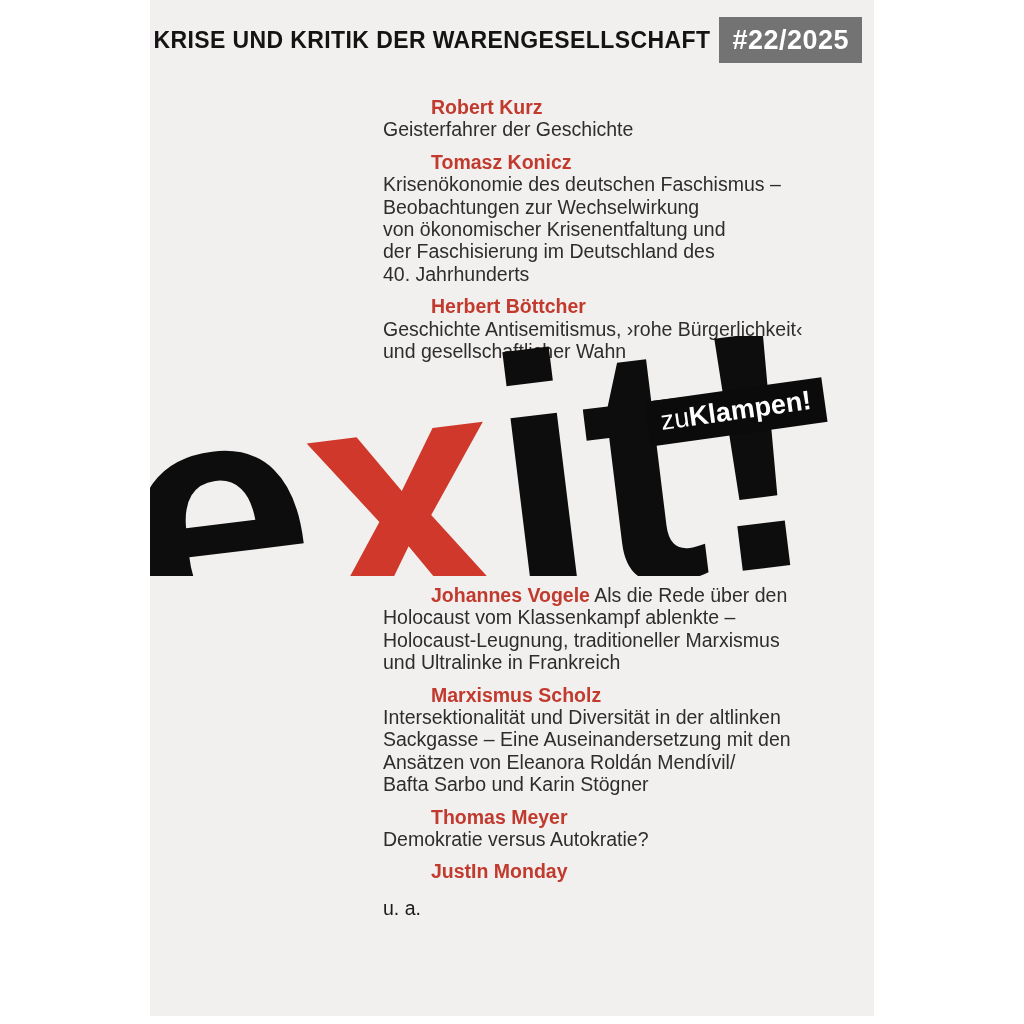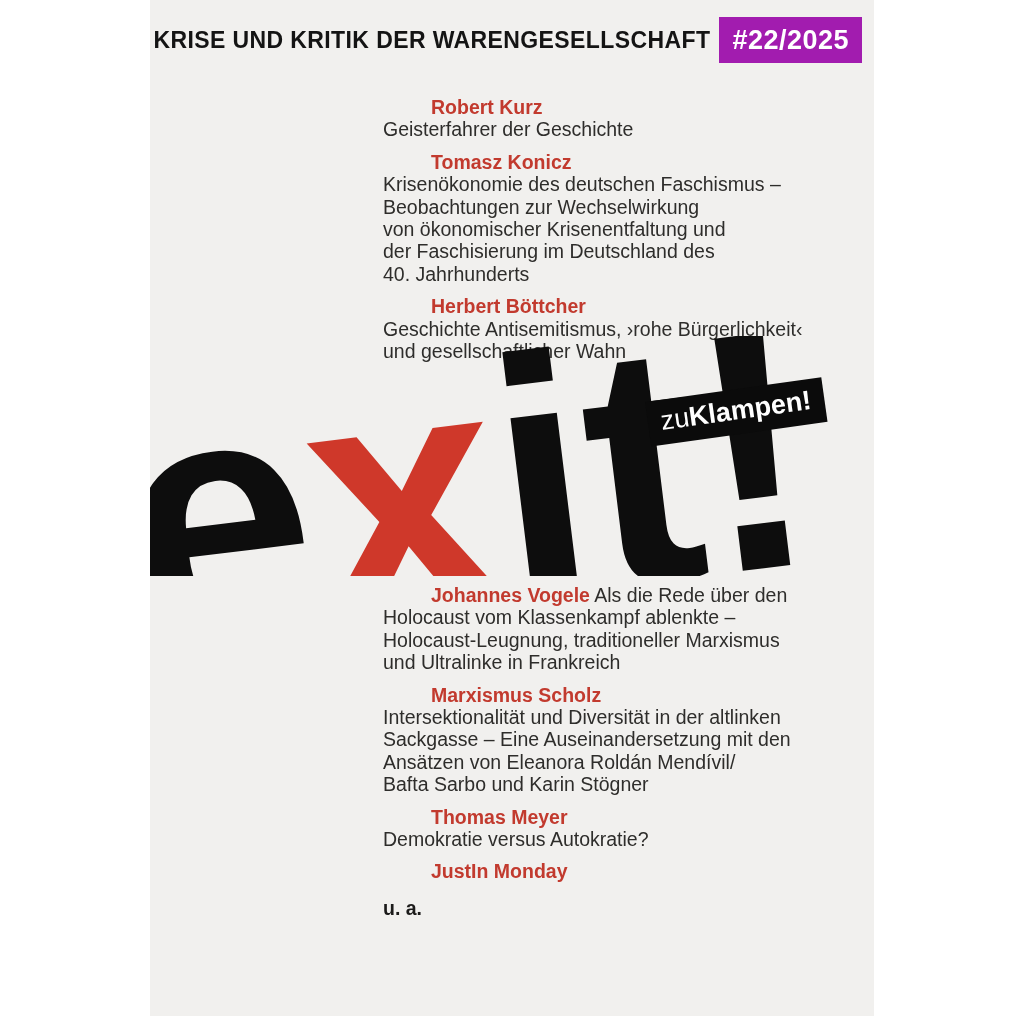--- a/index.html
+++ b/index.html
@@ -38,21 +38,21 @@
     gap: 9px;
   }
   .series-title {
     font-weight: bold;
     font-size: 23px;
     letter-spacing: 0.4px;
     color: #141414;
     white-space: nowrap;
   }
   .issue-badge {
-    background: #a21caf;
+    background: #737373;
     color: #ffffff;
     font-weight: bold;
     font-size: 27px;
     letter-spacing: 0.5px;
     height: 46px;
     display: flex;
     align-items: center;
     padding: 0 13px;
     text-align: center;
   }
@@ -71,21 +71,21 @@
   .entry { margin: 0 0 10px 0; }
   .author {
     display: block;
     color: #c23a2e;
     font-weight: bold;
     margin-left: 48px;
   }
   .entry.inline-author .author { display: inline; }
   .article-title { white-space: pre-line; }
   .et-al {
-    font-weight: bold;
+    font-weight: normal;
     color: #1c1b1a;
     margin-top: 14px;
   }
 
   
   .logo-clip {
     position: absolute;
     left: 0;
     top: 336px;
     width: 724px;

